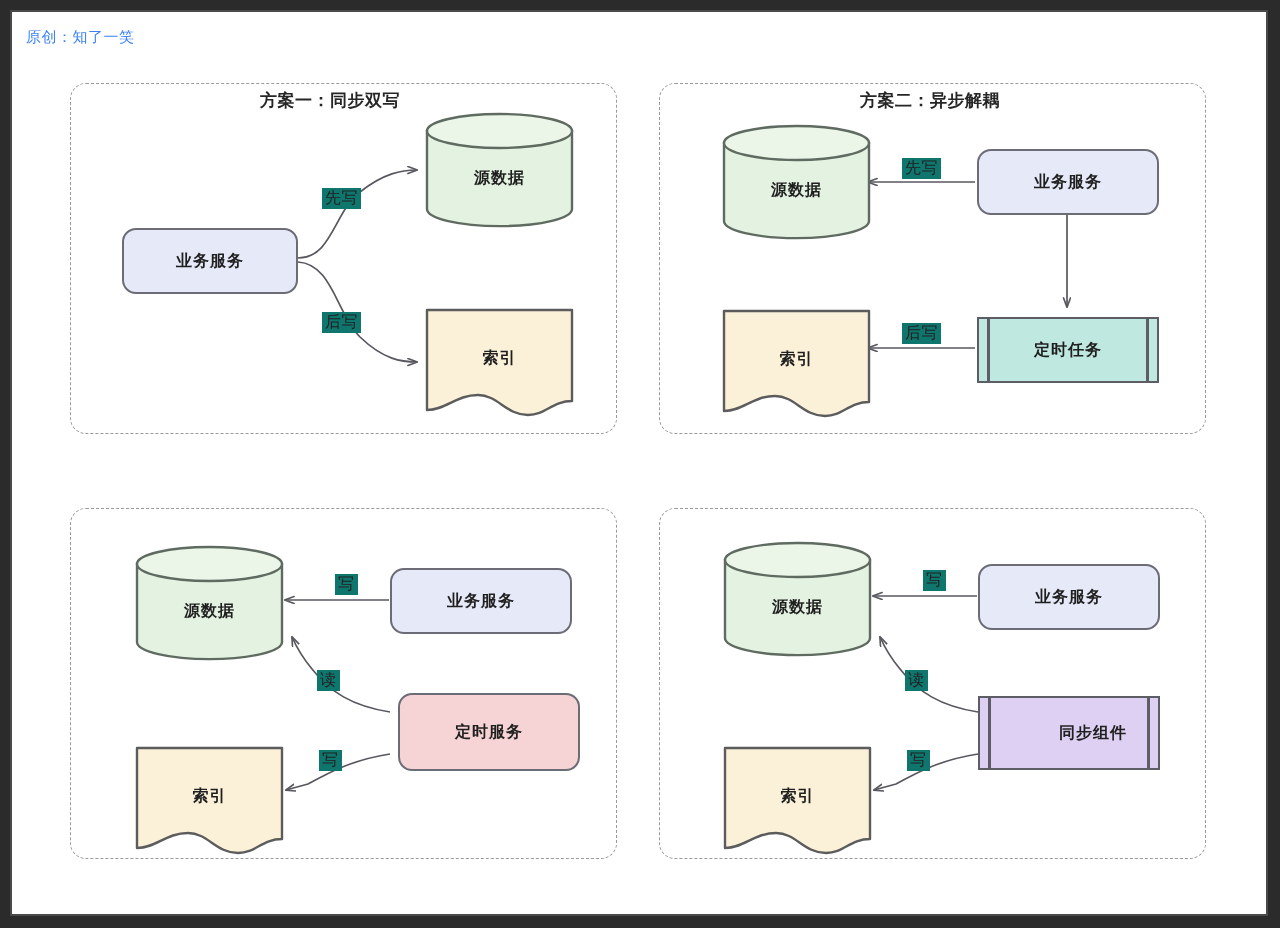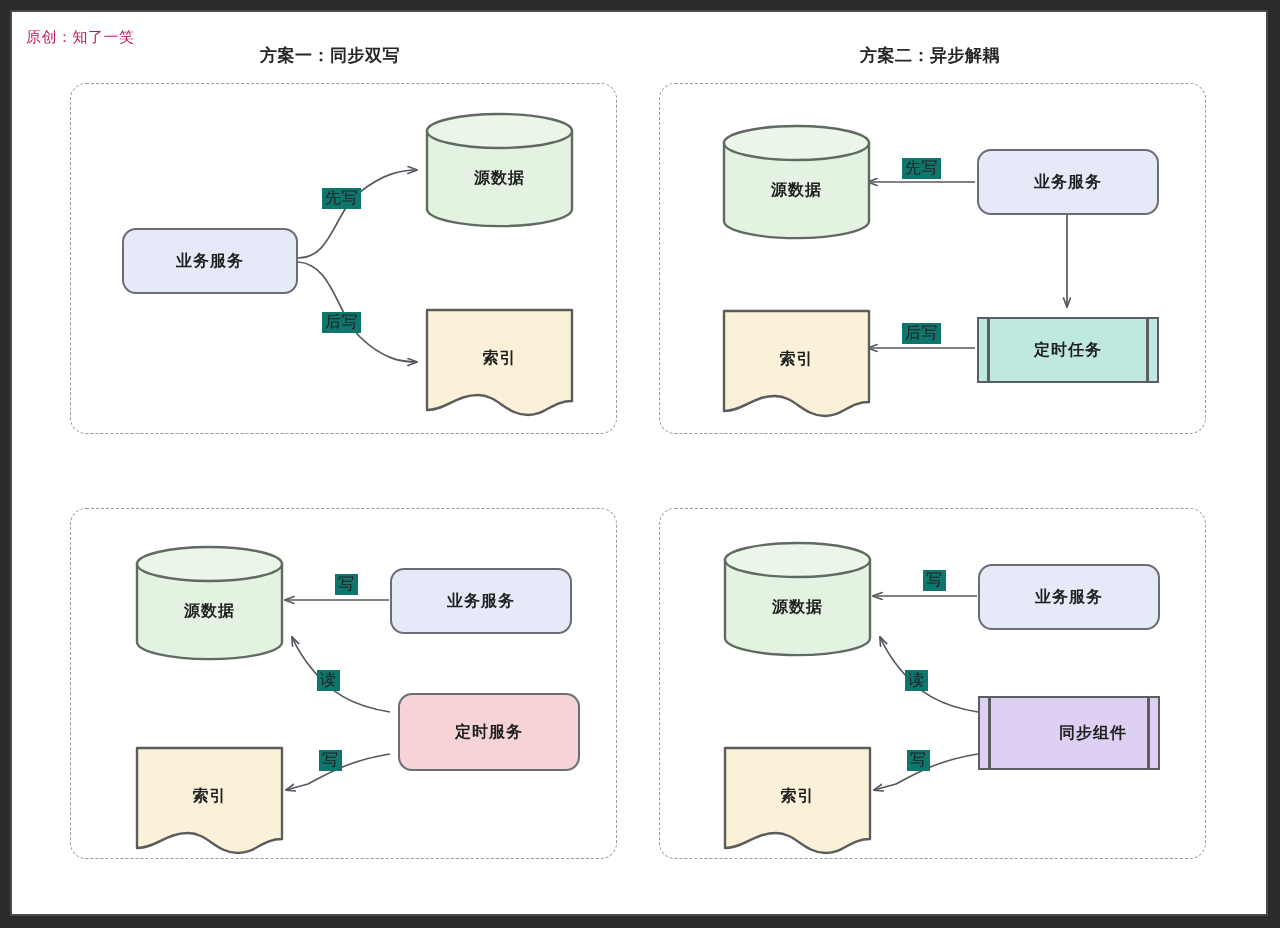--- a/index.html
+++ b/index.html
@@ -12,28 +12,29 @@
   #canvas{
     position:absolute;
     left:10px;top:10px;
     width:1258px;height:906px;
     background:#ffffff;
     border:2px solid #4a4a4a;
     box-sizing:border-box;
   }
   .watermark{
     position:absolute;left:14px;top:16px;
-    font-size:15px;color:#be185d;letter-spacing:.5px;
+    font-size:15px;color:#3b82f6;letter-spacing:.5px;
     white-space:nowrap;
   }
   .panel-title{
     position:absolute;
     font-size:17px;font-weight:bold;color:#262626;
     white-space:nowrap;text-align:center;
     letter-spacing:.5px;
+    margin-top:45px;
   }
   .panel-box{
     position:absolute;
     border:1.6px dashed #9a9a9a;
     border-radius:16px;
     box-sizing:border-box;
     background:transparent;
   }
   .node{
     position:absolute;

